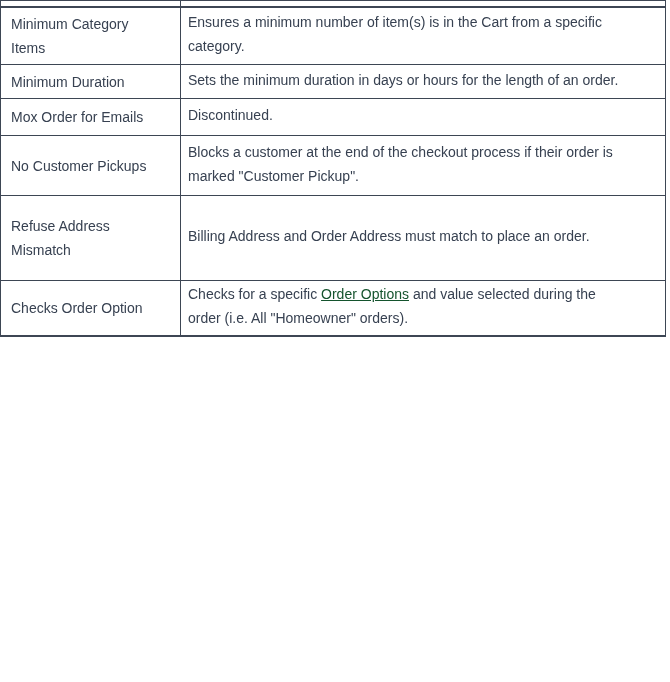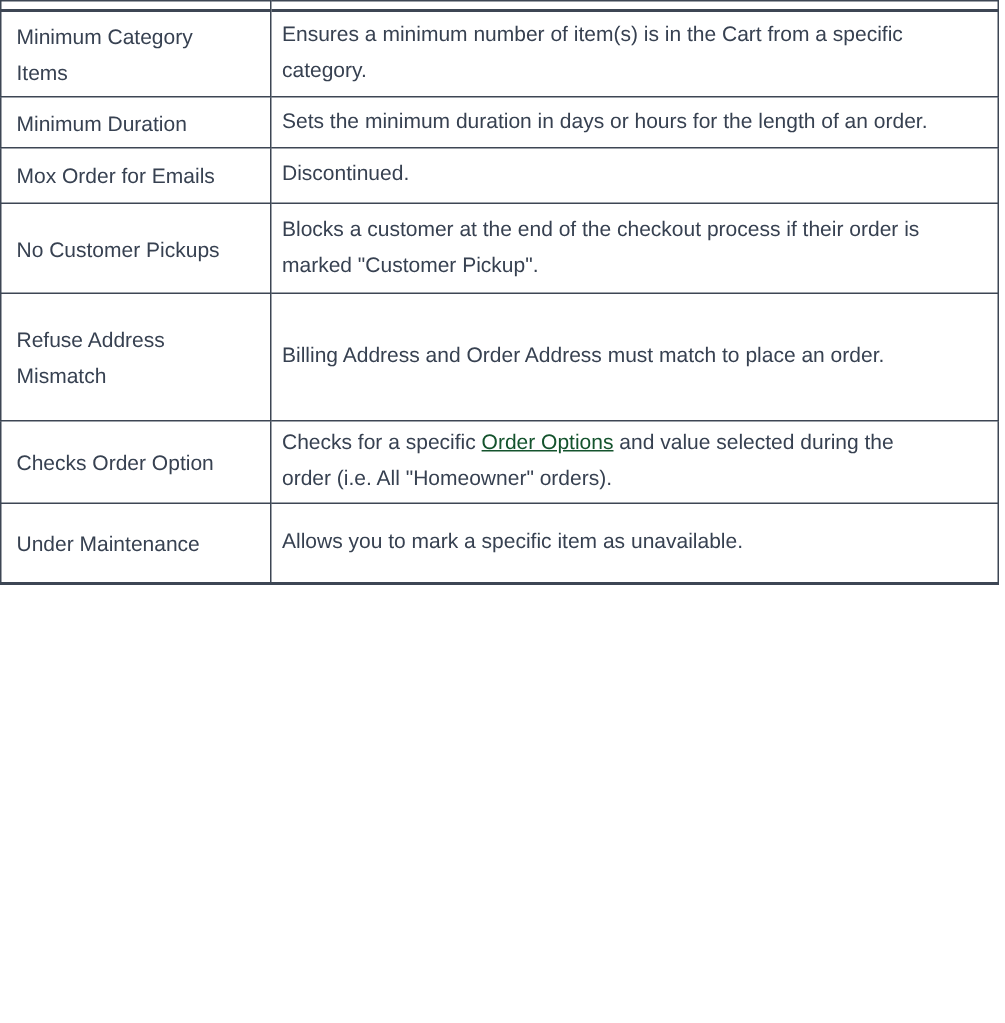--- a/index.html
+++ b/index.html
@@ -96,20 +96,16 @@
         <td class="desc-cell">Billing Address and Order Address must match to place an order.</td>
       </tr>
 
 
       <tr style="height:55px">
         <td class="term-cell">Checks Order Option</td>
         <td class="desc-cell"><span>Checks for a specific </span><a class="inline-link">Order Options</a><span> and value selected during the
 order (i.e. All "Homeowner" orders).</span></td>
       </tr>
 
-      <tr style="height:53px">
-        <td class="term-cell">Under Maintenance</td>
-        <td class="desc-cell">Allows you to mark a specific item as unavailable.</td>
-      </tr>
 
     </tbody>
   </table>
 </div>
 
 </body></html>

